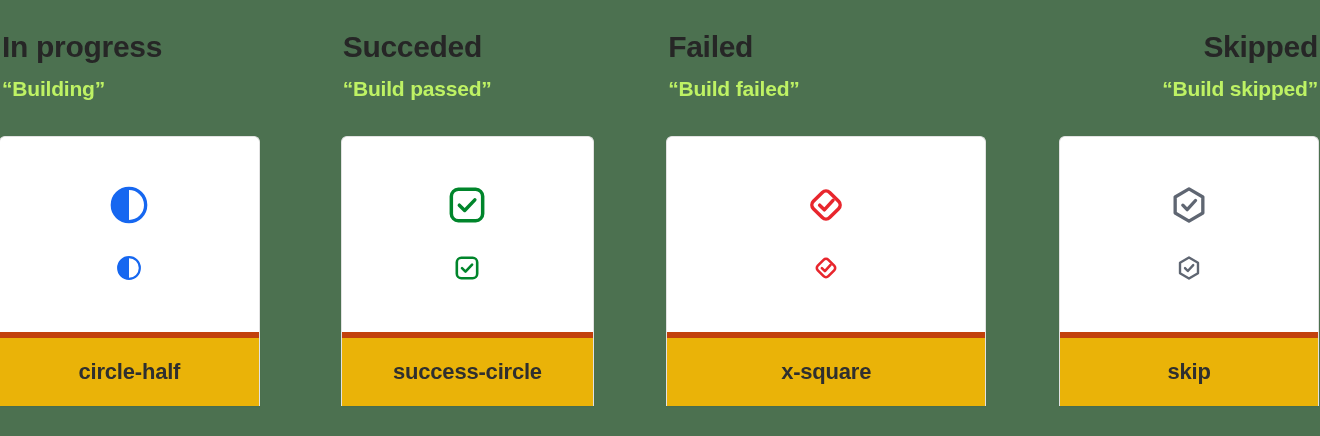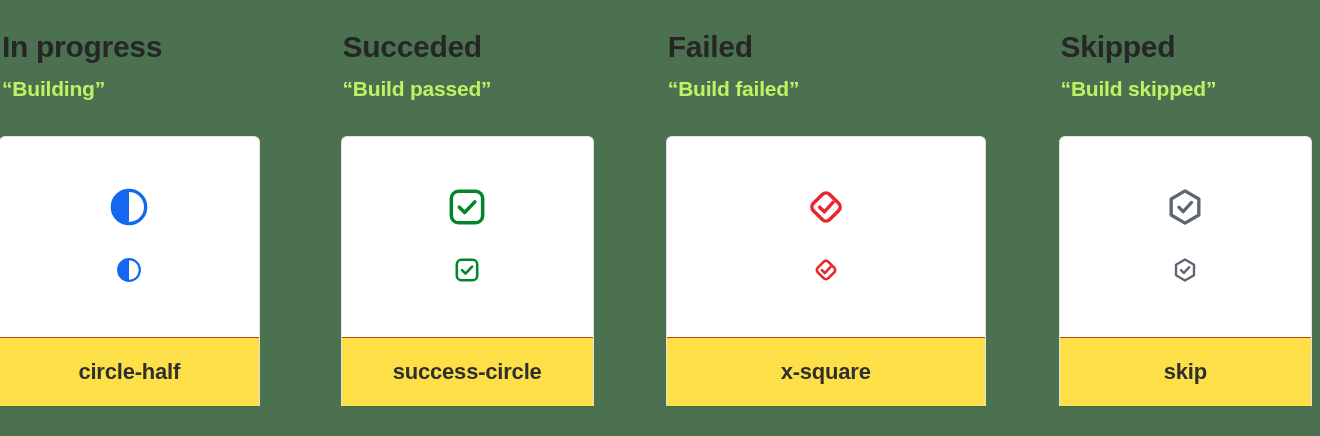--- a/index.html
+++ b/index.html
@@ -36,21 +36,21 @@
     height: 436px;
     box-sizing: border-box;
     display: flex;
     flex-direction: column;
   }
 
   
   .column.c0 { width: 343px; padding-right: 50px; }
   .column.c1 { width: 341px; padding-right: 48px; padding-left: 7px; }
   .column.c2 { width: 410px; padding-right: 49px; }
-  .column.c3 { width: 294px; padding-right: 9px; }
+  .column.c3 { width: 294px; padding-right: 2px; text-align: right; }
 
   .col-head {
     padding-left: 2px;
     padding-top: 30px;
   }
 
   .col-title {
     font-size: 30px;
     font-weight: bold;
     color: #262626;
@@ -106,22 +106,22 @@
     line-height: 0;
   }
   .icon-slot.lg { width: 40px; height: 40px; }
   .icon-slot.sm { width: 26px; height: 26px; }
 
   .icon-slot svg { display: block; width: 100%; height: 100%; }
 
   .card-footer {
     flex: 0 0 auto;
     height: 68px;
-    background: #fde047;
-    border-top: 1px solid #c2410c;
+    background: #eab308;
+    border-top: 6px solid #c2410c;
     display: flex;
     align-items: center;
     justify-content: center;
   }
 
   .card-footer-label {
     font-size: 22px;
     font-weight: bold;
     color: #2f2f2f;
     letter-spacing: -0.2px;

